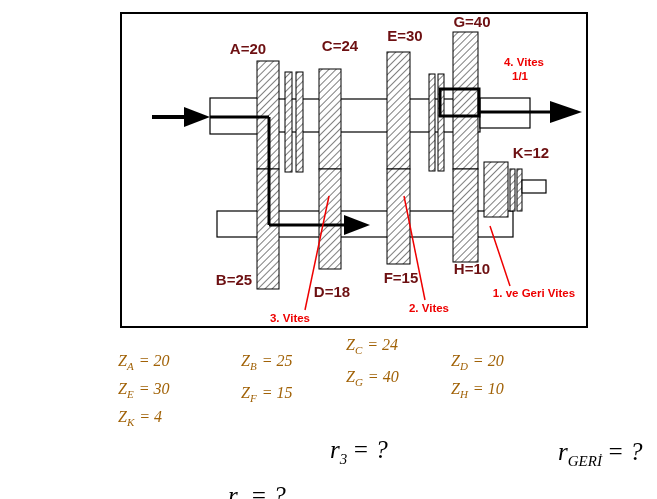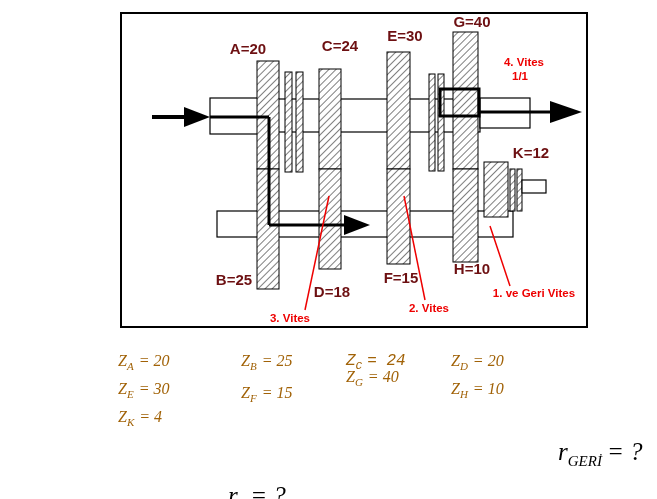--- a/index.html
+++ b/index.html
@@ -127,26 +127,27 @@
       <text x="402" y="52" class="ann">4. Vites</text>
       <text x="398" y="66" class="ann">1/1</text>
       <text x="168" y="308" class="ann">3. Vites</text>
       <text x="307" y="298" class="ann">2. Vites</text>
       <text x="412" y="283" class="ann">1. ve Geri Vites</text>
     </svg>
   </div>
 
   <span class="zcell" style="left:105px; top:352px;"><span>Z</span><sub>A</sub><span class="rhs">= 20</span></span>
   <span class="zcell" style="left:228px; top:352px;"><span>Z</span><sub>B</sub><span class="rhs">= 25</span></span>
-  <span class="zcell" style="left:333px; top:352px;font-family:Liberation Mono, monospace;"><span>Z</span><sub>C</sub><span class="rhs">= 24</span></span>
+  <span class="zcell" style="left:333px; top:336px;"><span>Z</span><sub>C</sub><span class="rhs">= 24</span></span>
   <span class="zcell" style="left:438px; top:352px;"><span>Z</span><sub>D</sub><span class="rhs">= 20</span></span>
 
   <span class="zcell" style="left:105px; top:380px;"><span>Z</span><sub>E</sub><span class="rhs">= 30</span></span>
   <span class="zcell" style="left:228px; top:384px;"><span>Z</span><sub>F</sub><span class="rhs">= 15</span></span>
   <span class="zcell" style="left:333px; top:368px;"><span>Z</span><sub>G</sub><span class="rhs">= 40</span></span>
   <span class="zcell" style="left:438px; top:380px;"><span>Z</span><sub>H</sub><span class="rhs">= 10</span></span>
 
   <span class="zcell" style="left:105px; top:408px;"><span>Z</span><sub>K</sub><span class="rhs">= 4</span></span>
 
   <span class="ratio" style="left:228px; top:438px;margin-top:44px;"><span>r</span><sub>2</sub><span class="rhs">= ?</span></span>
+  <span class="ratio" style="left:330px; top:436px;"><span>r</span><sub>3</sub><span class="rhs">= ?</span></span>
   <span class="ratio" style="left:558px; top:438px;"><span>r</span><sub>GERİ</sub><span class="rhs">= ?</span></span>
 
 </div>
 
 </body></html>

